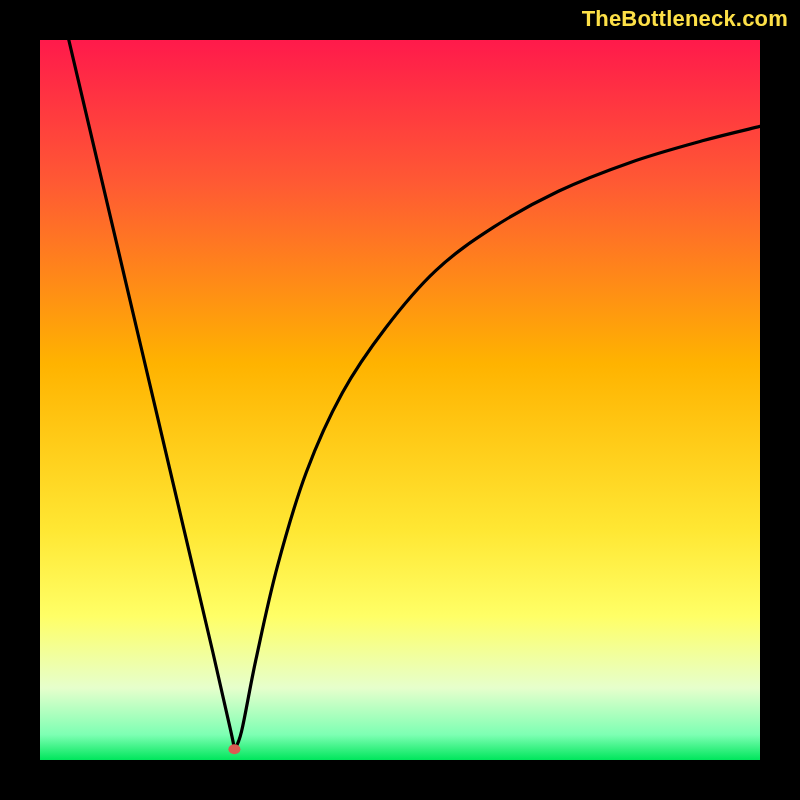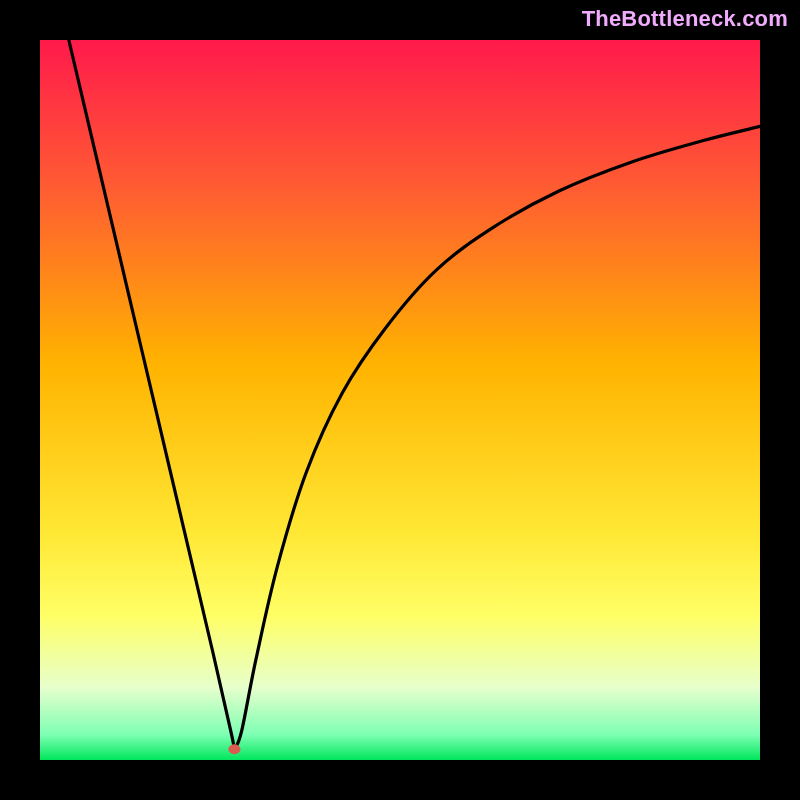--- a/index.html
+++ b/index.html
@@ -23,21 +23,21 @@
     width: 720px;
     height: 720px;
   }
   .watermark {
     position: absolute;
     top: 6px;
     right: 12px;
     font-family: Arial, Helvetica, sans-serif;
     font-size: 22px;
     font-weight: 600;
-    color: #f0abfc;
+    color: #fde047;
     letter-spacing: 0.2px;
   }
 </style>
 </head>
 <body>
 
 <div class="frame">
   <div class="watermark">TheBottleneck.com</div>
   <svg class="plot" viewBox="0 0 720 720" preserveAspectRatio="none">
     <defs>

